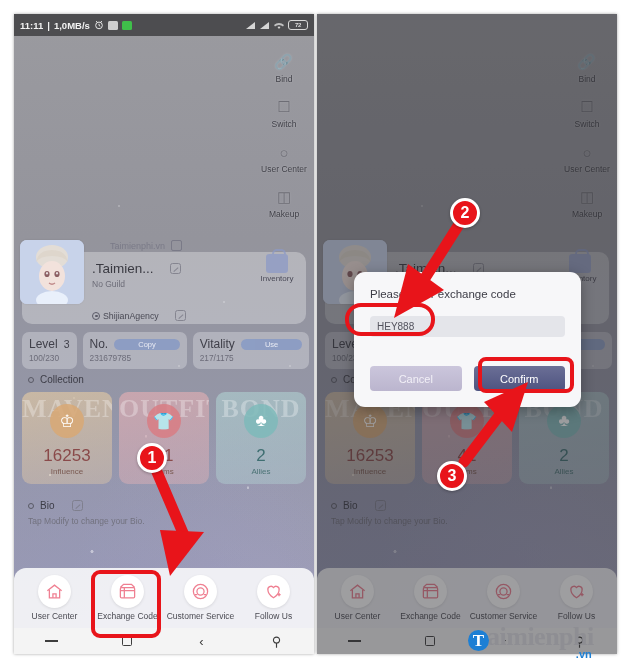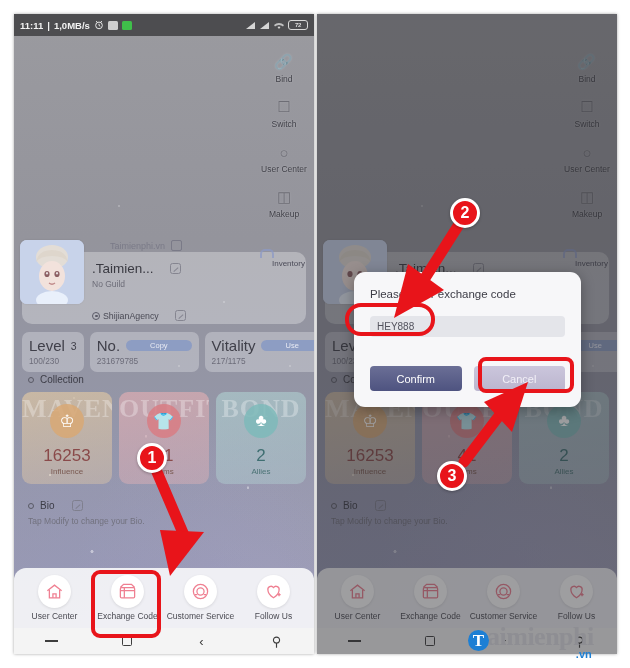--- a/index.html
+++ b/index.html
@@ -137,21 +137,21 @@
     border-radius: 2.5px; position: relative; opacity: .8;
   }
   .edit-ico::after {
     content:""; position:absolute; left:2px; top:5px;
     width:6px; height:1.2px; background:#7a7a86; transform: rotate(-42deg);
   }
 
   .inventory {
     position: absolute; right: 6px; top: 2px;
     width: 46px;
-    display: flex; align-items: center; gap: 18px;
+    display: flex; flex-direction: column; align-items: center; gap: 1px;
   }
   .inv-bag {
     width: 22px; height: 19px;
     background: #8d9ac6; border-radius: 3px;
     position: relative; opacity: .75;
   }
   .inv-bag::before {
     content:""; position:absolute; left:6px; top:-5px;
     width:10px; height:7px; border:2px solid #8d9ac6;
     border-bottom:none; border-radius: 5px 5px 0 0;
@@ -175,21 +175,21 @@
     display: flex; gap: 6px;
     z-index: 10;
   }
   .stat {
     flex: 1;
     background: rgba(255,255,255,.28);
     border-radius: 7px;
     padding: 5px 7px 6px;
   }
   .stat-top { display: flex; align-items: center; gap: 6px; }
-  .stat-label { font-size: 15px; color: #40404a; }
+  .stat-label { font-size: 12px; color: #40404a; }
   .stat-value-inline { font-size: 10.5px; color: #40404a; }
   .stat-sub { font-size: 8.3px; color: #6c6c79; margin-top: 2px; }
   .pill {
     font-size: 7.5px; color: #eef1fa;
     background: #8a9bc4;
     border-radius: 7px;
     padding: 1px 24px;
     opacity: .9;
   }
 
@@ -764,22 +764,22 @@
         </div>
       <div class="an-btn">‹</div>
       <div class="an-btn">⚲</div>
     </div>
 
     <div class="dim"></div>
     <div class="dialog">
       <div class="dlg-title">Please enter exchange code</div>
       <div class="dlg-input" placeholder="Please enter exchange code">HEY888</div>
       <div class="dlg-btns">
+        <div class="dlg-btn cancel">Cancel</div>
         <div class="dlg-btn confirm">Confirm</div>
-        <div class="dlg-btn cancel">Cancel</div>
       </div>
     </div>
   </div>
 
   <div class="hl-box" style="left:91px; top:570px; width:70px; height:68px;"></div>
   <div class="hl-box" style="left:345px; top:303px; width:90px; height:33px; border-radius:16px;"></div>
   <div class="hl-box" style="left:478px; top:357px; width:96px; height:36px; border-radius:8px;"></div>
 
   <svg class="anno-svg" viewBox="0 0 630 668">
 

